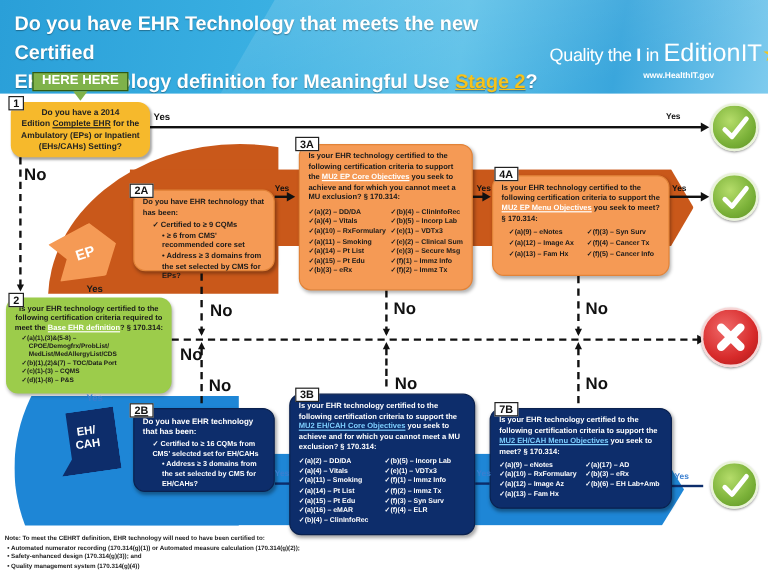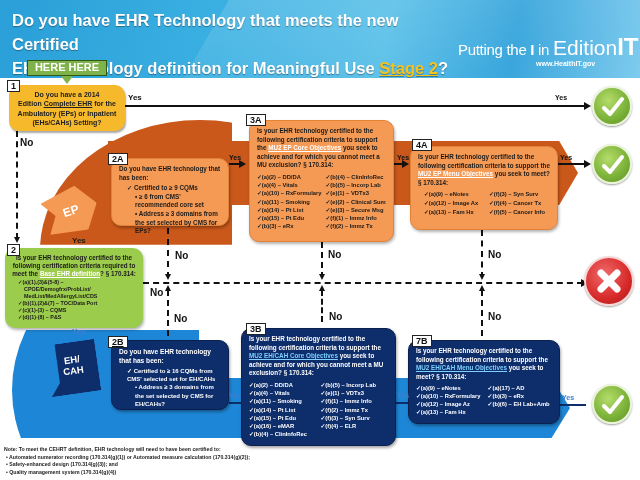--- a/index.html
+++ b/index.html
@@ -18,21 +18,21 @@
   }
   .title {
     position: absolute; left: 12px; top: 8px; width: 440px;
     color: #fff; font-weight: bold; font-size: 16.5px; line-height: 24px;
     text-shadow: 0 1px 1px rgba(0,0,0,0.35);
   }
   .title .stage { color: #f7c21a; text-decoration: underline; margin-top: 14px; }
   .brand { position: absolute; left: 458px; top: 33px; color: #fff; white-space: nowrap; }
   .brand .puts { font-size: 15px; letter-spacing: -0.3px; }
   .brand .big { font-size: 21px; }
-  .brand .it { font-weight: bold; font-size: 24px; }
+  .brand .it { font-weight: normal; font-size: 20px; }
   .brand .star { color: #f5c518; font-size: 18px; }
   .brand-url { position: absolute; left: 536px; top: 60px; color: #fff; font-size: 7px; font-weight: bold; }
 
   .start {
     position: absolute; left: 27px; top: 60px; width: 80px; height: 16px;
     background: #7fb24a; border: 1.5px solid #2f5a14; color: #fff; font-weight: bold; font-size: 11px;
     text-align: center; line-height: 13px;
   }
   .start-arrow { position: absolute; left: 61px; top: 76px; width: 0; height: 0;
     border-left: 6px solid transparent; border-right: 6px solid transparent; border-top: 8px solid #7fb24a; }
@@ -91,21 +91,21 @@
   }
 
   .hline { position: absolute; height: 0; border-top: 2px solid #111; z-index: 3; }
   .dashed-h { position: absolute; height: 0; border-top: 2.5px dashed #111; z-index: 3; }
   .dashed-v { position: absolute; width: 0; border-left: 2.5px dashed #111; z-index: 3; }
   .arrow-r { position: absolute; width: 0; height: 0; border-top: 4px solid transparent; border-bottom: 4px solid transparent; border-left: 7px solid #111; z-index: 3; }
   .arrow-d { position: absolute; width: 0; height: 0; border-left: 3.5px solid transparent; border-right: 3.5px solid transparent; border-top: 6px solid #111; z-index: 3; }
   .arrow-u { position: absolute; width: 0; height: 0; border-left: 3.5px solid transparent; border-right: 3.5px solid transparent; border-bottom: 6px solid #111; z-index: 3; }
 
   .lbl { position: absolute; font-size: 8px; font-weight: bold; z-index: 5; }
-  .lbl.big { font-size: 10px; text-align: right; }
+  .lbl.big { font-size: 14px; text-align: right; }
   .lbl.y-or { color: #1a1a1a; }
   .lbl.y-bl { color: #3a7fd0; }
 
   .ok, .no {
     position: absolute; width: 40px; height: 40px; border-radius: 50%; z-index: 5;
     box-shadow: 0 1px 2px rgba(0,0,0,0.4);
   }
   .ok { background: radial-gradient(circle at 40% 35%, #b5dc6a, #7ab138 60%, #5d8f24); border: 2px solid #e9f3d8; }
   .no { background: radial-gradient(circle at 40% 35%, #f06a6a, #d72a2a 60%, #a51717); border: 2px solid #f6d6d6; }
   .ok svg, .no svg { position: absolute; left: 6px; top: 6px; }
@@ -115,21 +115,21 @@
 </style>
 </head>
 <body>
 
 <div class="header">
   <div class="title">
     <div>Do you have EHR Technology that meets the new Certified</div>
     <div><span>EHR Technology definition for Meaningful Use </span><span class="stage">Stage 2</span><span>?</span></div>
   </div>
   <div class="brand">
-    <span class="puts">Putting the </span><span class="puts" style="font-weight:bold">I</span><span class="puts"> in </span><span class="big">Edition</span><span class="it">IT</span><span class="star">★</span>
+    <span class="puts">Quality the </span><span class="puts" style="font-weight:bold">I</span><span class="puts"> in </span><span class="big">Edition</span><span class="it">IT</span><span class="star">★</span>
   </div>
   <div class="brand-url">www.HealthIT.gov</div>
 </div>
 
 <div class="start">HERE HERE</div>
 <div class="start-arrow"></div>
 
 <div class="arc-orange"></div>
 <div class="band-orange"></div>
 <div class="arc-blue"></div>

